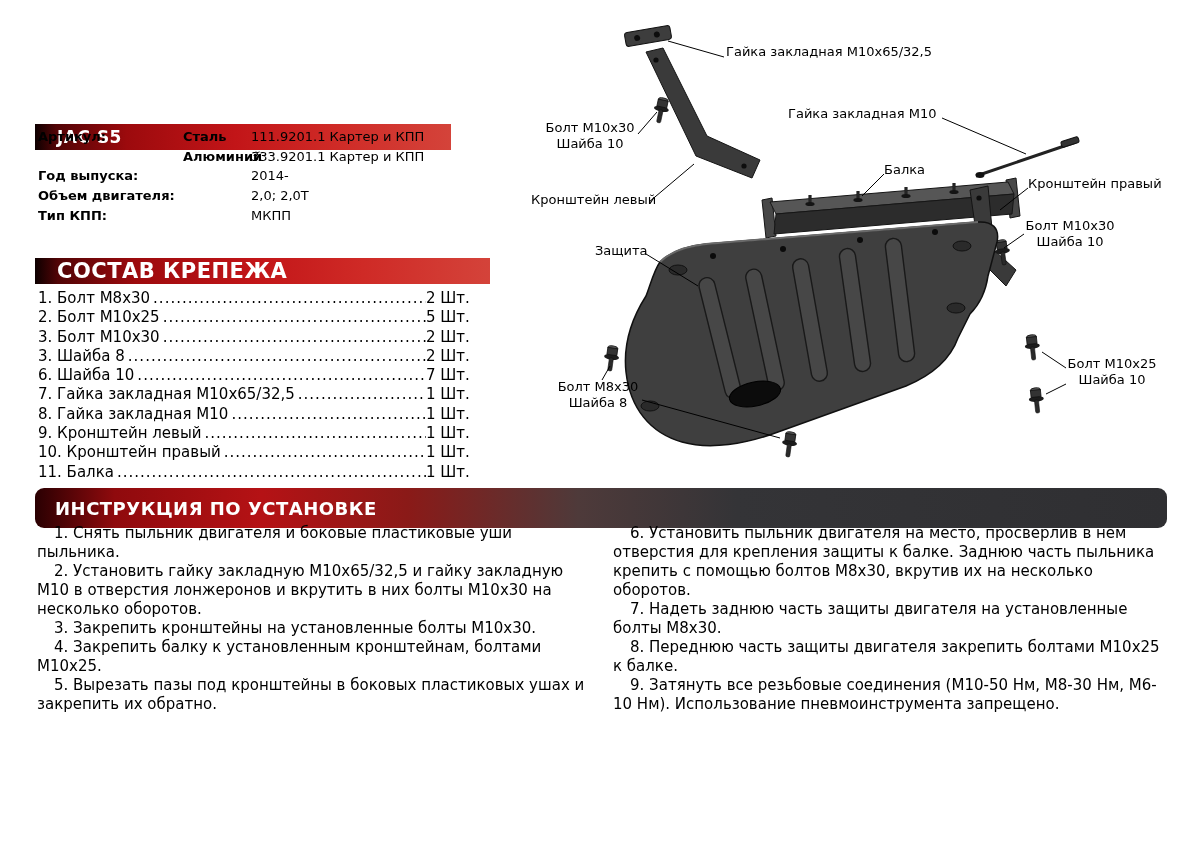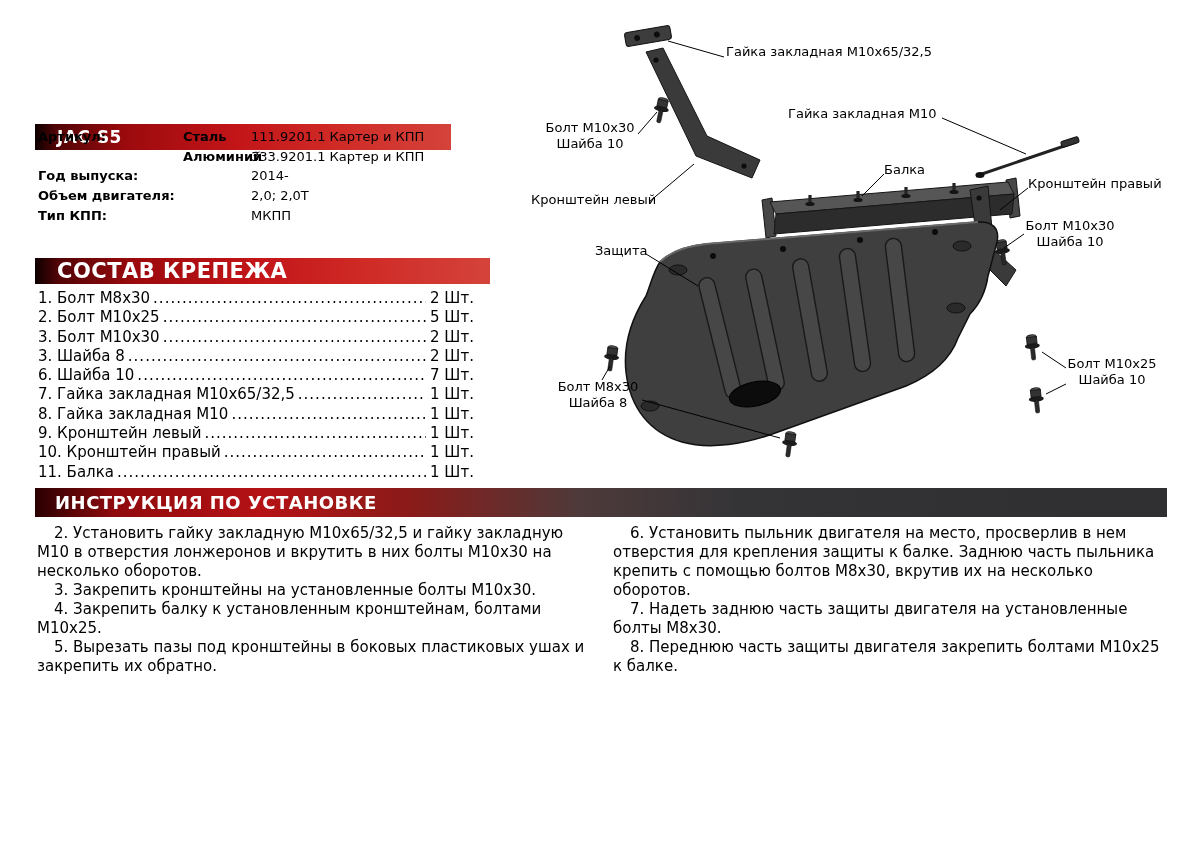--- a/index.html
+++ b/index.html
@@ -5,37 +5,37 @@
   html,body{margin:0;padding:0;background:#fff;}
   .page{position:relative;width:1200px;height:848px;background:#ffffff;overflow:hidden;
         font-family:"DejaVu Sans","Liberation Sans",sans-serif;color:#000;}
 
   
   .bar{position:absolute;left:35px;height:26px;color:#fff;font-weight:bold;
        display:flex;align-items:center;box-sizing:border-box;}
   .bar-red{background:linear-gradient(90deg,#0d0000 0%,#510406 5%,#9c0a0d 22%,#c21518 48%,#cf2a26 72%,#d4433a 100%);}
   #bar-model{top:100px;width:416px;font-size:17px;padding-left:22px;letter-spacing:.5px;margin-top:24px;}
   #bar-fasteners{top:258px;width:455px;font-size:21px;padding-left:22px;letter-spacing:.5px;}
-  #bar-instructions{top:488px;width:1132px;height:29px;font-size:18px;padding-left:20px;letter-spacing:.5px;
-       background:linear-gradient(90deg,#2a0002 0%,#8f0a0d 7%,#b51215 20%,#8a1a18 33%,#4e3a3a 48%,#343437 62%,#2f2f32 100%);}
+  #bar-instructions{top:488px;width:1132px;height:40px;font-size:18px;padding-left:20px;letter-spacing:.5px;
+       background:linear-gradient(90deg,#2a0002 0%,#8f0a0d 7%,#b51215 20%,#8a1a18 33%,#4e3a3a 48%,#343437 62%,#2f2f32 100%);border-radius:9px;}
 
   
   .spec-table{position:absolute;left:38px;top:129px;width:452px;}
   .spec-row{position:relative;height:19.7px;font-size:13px;white-space:nowrap;}
   .spec-label{font-weight:bold;}
   .spec-sub{position:absolute;left:97px;top:0;font-weight:bold;margin-left:48px;}
   .spec-value{position:absolute;left:213px;top:0;}
 
   
   .f-list{position:absolute;left:38px;top:289px;width:440px;}
   .f-row{display:flex;align-items:baseline;height:19.3px;font-size:15px;}
   .f-label{white-space:nowrap;}
   .dots{flex:1;overflow:hidden;white-space:nowrap;padding:0 3px;}
   .dots::after{content:"................................................................................";letter-spacing:1px;}
-  .f-qty{width:52px;white-space:nowrap;text-align:center;}
+  .f-qty{width:52px;white-space:nowrap;}
 
   
   .instructions{position:absolute;left:37px;top:524px;width:1132px;display:flex;gap:20px;}
   .instr-col{width:556px;font-size:15px;line-height:19px;}
   .instr-col p{margin:0;text-indent:17px;}
 
   
   .dlabel{position:absolute;font-size:13px;line-height:16px;white-space:nowrap;}
   .dlabel.center{text-align:center;white-space:normal;}
   .dlabel span{display:block;}
@@ -130,29 +130,31 @@
       <span class="f-qty">1 Шт.</span>
     </div>
   </div>
 
   <div id="bar-instructions" class="bar">
     <span>ИНСТРУКЦИЯ ПО УСТАНОВКЕ</span>
   </div>
 
   <div class="instructions">
     <div class="instr-col">
+      <p>1. Снять пыльник двигателя и боковые пластиковые уши пыльника.</p>
       <p>2. Установить гайку закладную М10х65/32,5 и гайку закладную М10 в отверстия лонжеронов и вкрутить в них болты М10х30 на несколько оборотов.</p>
       <p>3. Закрепить кронштейны на установленные болты М10х30.</p>
       <p>4. Закрепить балку к установленным кронштейнам, болтами М10х25.</p>
       <p>5. Вырезать пазы под кронштейны в боковых пластиковых ушах и закрепить их обратно.</p>
     </div>
     <div class="instr-col">
       <p>6. Установить пыльник двигателя на место, просверлив в нем отверстия для крепления защиты к балке. Заднюю часть пыльника крепить с помощью болтов М8х30, вкрутив их на несколько оборотов.</p>
       <p>7. Надеть заднюю часть защиты двигателя на установленные болты М8х30.</p>
       <p>8. Переднюю часть защиты двигателя закрепить болтами М10х25 к балке.</p>
+      <p>9. Затянуть все резьбовые соединения (М10-50 Нм, М8-30 Нм, М6-10 Нм). Использование пневмоинструмента запрещено.</p>
     </div>
   </div>
 
   <svg viewBox="0 0 660 470" style="position:absolute;left:510px;top:8px;width:660px;height:470px;">
     <defs>
       <g id="bolt">
         <ellipse cx="0" cy="3" rx="7.5" ry="2.8" fill="#1c1c1c"></ellipse>
         <ellipse cx="0" cy="-6" rx="5" ry="2.2" fill="#5a5a5a" stroke="#111" stroke-width="0.8"></ellipse>
         <rect x="-5" y="-6" width="10" height="7" fill="#333" stroke="#111" stroke-width="0.8"></rect>
         <rect x="-2" y="4" width="4" height="13" rx="1.5" fill="#2a2a2a" stroke="#111" stroke-width="0.6"></rect>

